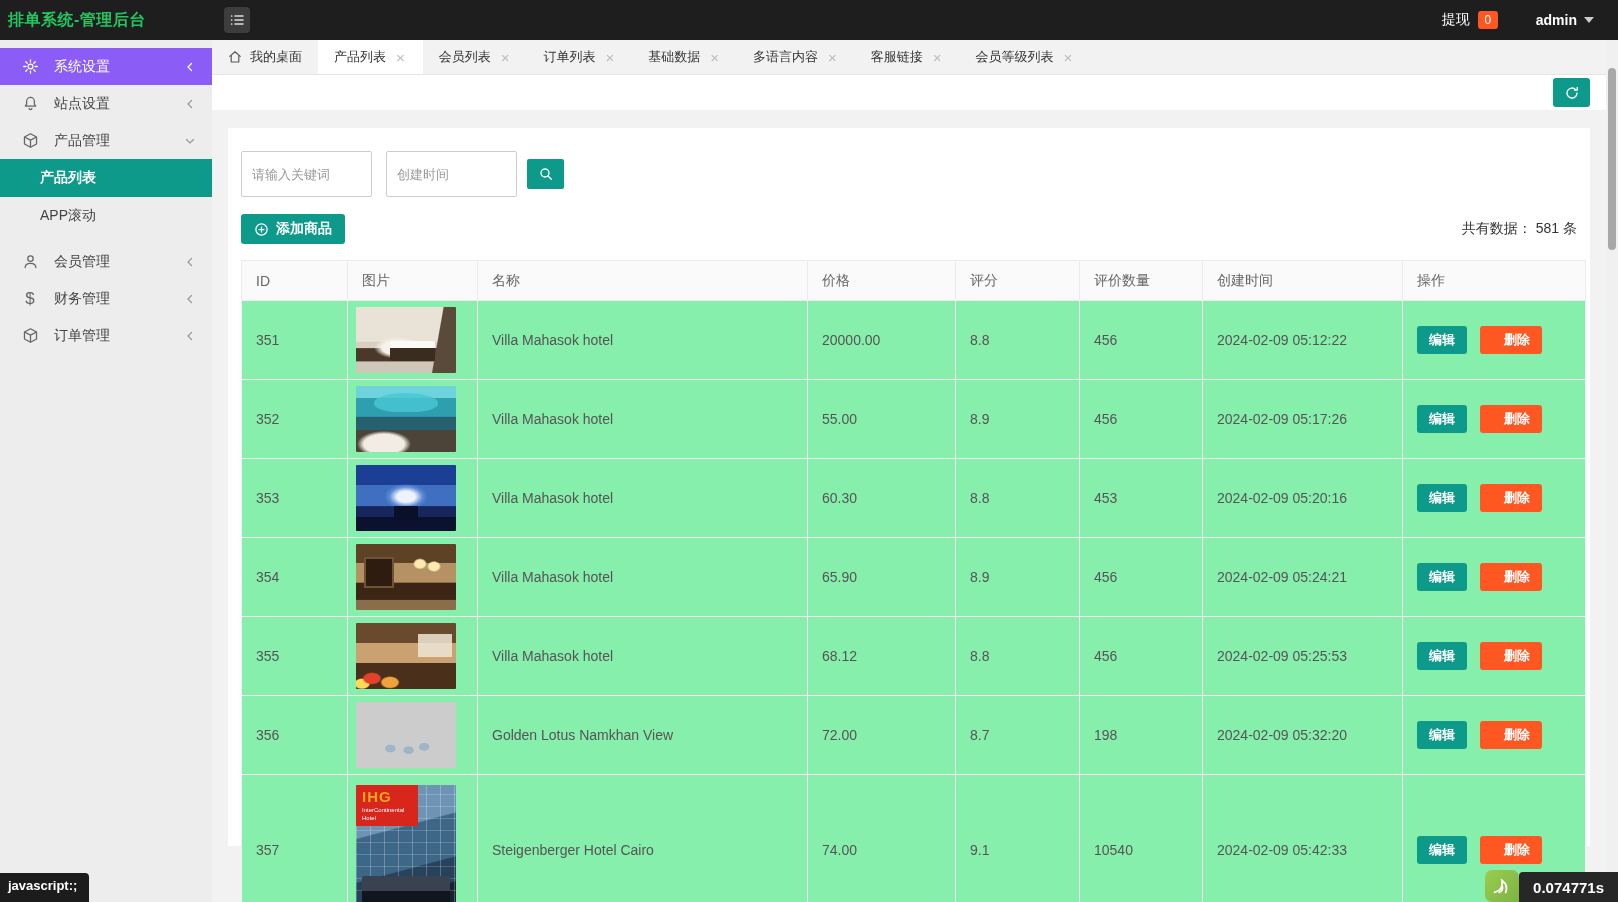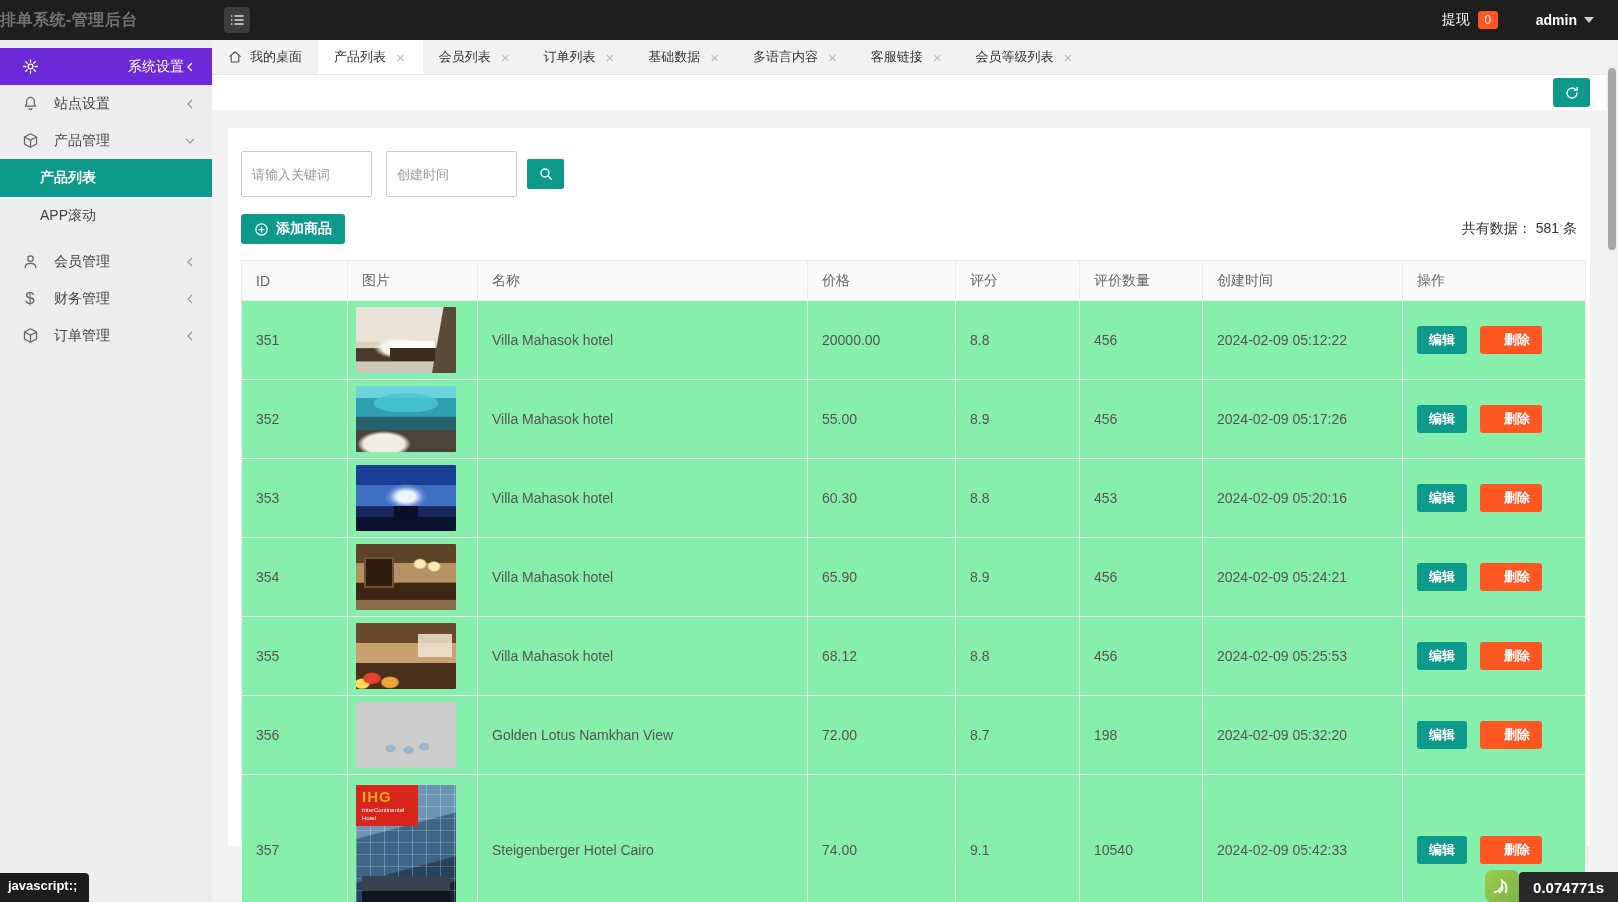--- a/index.html
+++ b/index.html
@@ -2,35 +2,35 @@
 <html><head>
 <meta charset="utf-8">
 <style>
   * { margin:0; padding:0; box-sizing:border-box; }
   html,body { width:1618px; height:902px; overflow:hidden; }
   body { font-family:"Liberation Sans","DejaVu Sans",sans-serif; background:#f2f2f2; color:#333; }
   .app { position:relative; width:1618px; height:902px; overflow:hidden; }
 
   
   .topbar { position:absolute; top:0; left:0; right:0; height:40px; background:#1e1e1e; display:flex; align-items:center; z-index:30; }
-  .topbar .logo { width:212px; padding-left:0; color:#737373; font-size:16px; font-weight:bold; letter-spacing:.5px; }
+  .topbar .logo { width:212px; padding-left:8px; color:#22c55e; font-size:16px; font-weight:bold; letter-spacing:.5px; }
   .burger-btn { width:26px; height:26px; margin-left:12px; background:#3d3d3d; border:none; border-radius:4px; display:flex; align-items:center; justify-content:center; cursor:pointer; color:#ddd; }
   .topbar-right { margin-left:auto; display:flex; align-items:center; gap:38px; padding-right:24px; }
   .withdraw { display:flex; align-items:center; gap:8px; color:#fff; font-size:14px; cursor:pointer; }
   .withdraw-badge { min-width:20px; height:18px; padding:0 5px; background:#ff5722; color:#fff; font-size:12px; border-radius:3px; display:flex; align-items:center; justify-content:center; }
   .userbox { display:flex; align-items:center; gap:7px; color:#fff; font-size:14px; font-weight:bold; cursor:pointer; }
   .caret-down { width:0; height:0; border-left:5px solid transparent; border-right:5px solid transparent; border-top:6px solid #ccc; }
 
   
   .sidebar { position:absolute; top:40px; left:0; bottom:0; width:212px; background:#ededed; z-index:20; padding-top:8px; }
   .side-item { height:37px; display:flex; align-items:center; padding:0 16px 0 20px; font-size:14px; color:#444; cursor:pointer; }
   .side-item .mi { width:20px; height:20px; margin-right:14px; display:flex; align-items:center; justify-content:center; color:#666; }
   .side-item .lbl { flex:1; }
   .side-item .chev { color:#999; display:flex; }
-  .side-item.teal { background:#6d28d9; color:#fff;text-align:right; }
+  .side-item.teal { background:#8b5cf6; color:#fff; }
   .side-item.teal .mi, .side-item.teal .chev { color:#fff; }
   .sub-item { height:38px; display:flex; align-items:center; padding-left:40px; font-size:14px; color:#444; cursor:pointer; }
   .sub-item.active { background:#0e9a8a; color:#fff; font-weight:bold; }
   .side-gap { height:8px; }
   .dollar-glyph { font-size:17px; color:inherit; }
 
   
   .content { position:absolute; top:40px; left:212px; right:12px; bottom:0; }
 
   .tabsbar { height:35px; background:#f2f2f2; display:flex; align-items:stretch; border-bottom:1px solid #e5e5e5; }

